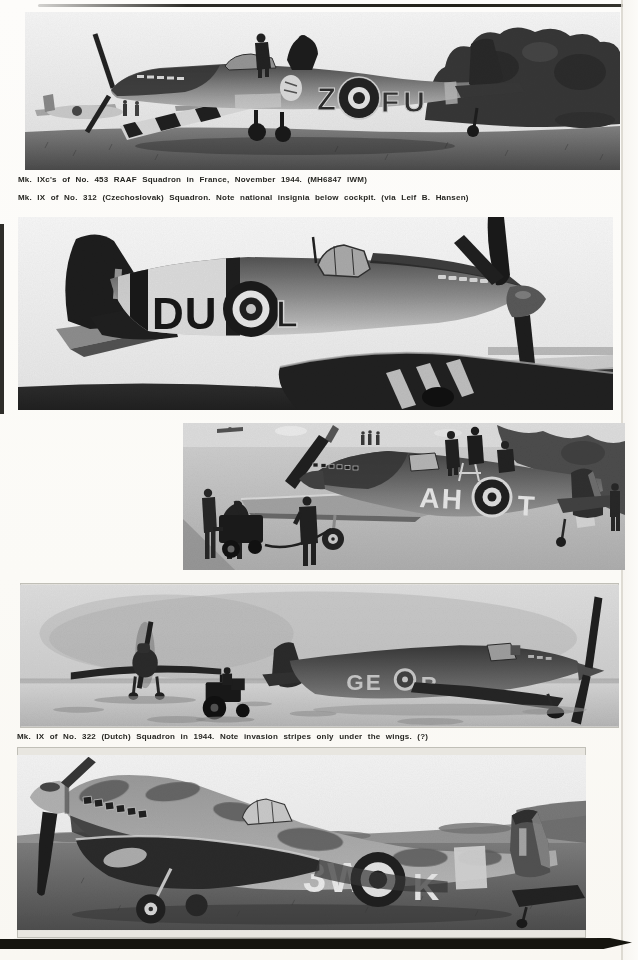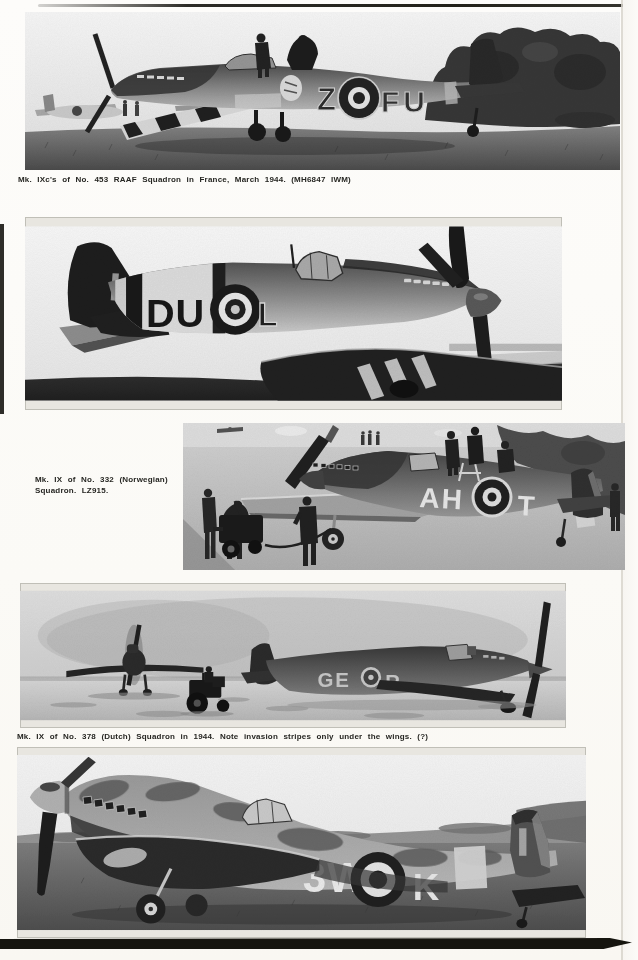--- a/index.html
+++ b/index.html
@@ -132,23 +132,24 @@
       </g>
       <text x="356" y="100" font-size="30" fill="#35332c" stroke="#cfccc3" stroke-width="1" letter-spacing="4">FU</text>
       <rect x="420" y="70" width="12" height="22" fill="#b7b4a9" opacity=".8" transform="rotate(-4 426 81)"></rect>
       <path d="M446,32 Q458,24 468,28 L478,66 Q470,78 452,78 L444,72 Z" fill="#2c2b24"></path>
       <path d="M430,74 L494,70 L500,80 L436,86 Z" fill="#3b3932"></path>
     </g>
     <rect width="595" height="158" filter="url(#p1n)" opacity=".13" style="mix-blend-mode:multiply"></rect>
   </svg>
   </figure>
 
-  <p class="caption" style="left:18px;top:174px">Mk. IXc's of No. 453 RAAF Squadron in France, March 1944. (MH6847 IWM)</p>
-
-  <figure class="photo" style="left:25px;top:217px;width:537px;height:193px">
+  <p class="caption" style="left:18px;top:174px">Mk. IXc's of No. 453 RAAF Squadron in France, November 1944. (MH6847 IWM)</p>
+  <p class="caption" style="left:18px;top:192px">Mk. IX of No. 312 (Czechoslovak) Squadron. Note national insignia below cockpit. (via Leif B. Hansen)</p>
+
+  <figure class="photo" style="left:18px;top:217px;width:595px;height:193px">
   <svg viewBox="0 0 595 193">
     <defs>
       <linearGradient id="p2sky" x1="0" y1="0" x2="0" y2="1">
             <stop offset="0" stop-color="#f4f3f0"></stop>
             <stop offset="1" stop-color="#e3e1db"></stop>
           </linearGradient>
       <linearGradient id="p2gr" x1="0" y1="0" x2="0" y2="1">
             <stop offset="0" stop-color="#3a382f"></stop>
             <stop offset="1" stop-color="#23221c"></stop>
           </linearGradient>
@@ -212,24 +213,20 @@
         <polygon points="368,156 382,152 398,188 384,192"></polygon>
         <polygon points="398,150 412,146 428,182 414,186"></polygon>
         <polygon points="428,146 442,142 456,176 444,180"></polygon>
       </g>
       <ellipse cx="420" cy="180" rx="16" ry="10" fill="#14130f"></ellipse>
     </g>
     <rect width="595" height="193" filter="url(#p2n)" opacity=".13" style="mix-blend-mode:multiply"></rect>
   </svg>
   </figure>
 
-  <p class="caption" style="left:35px;top:474px">
-    <span class="cap-line">Mk. IX of No. 332 (Norwegian)</span>
-    <span class="cap-line">Squadron. LZ915.</span>
-  </p>
 
   <figure class="photo" style="left:183px;top:423px;width:442px;height:147px">
   <svg viewBox="0 0 442 147">
     <defs>
       <linearGradient id="p3bg" x1="0" y1="0" x2="0" y2="1">
             <stop offset="0" stop-color="#d2d0ca"></stop>
             <stop offset="1" stop-color="#aeaca5"></stop>
           </linearGradient>
       <linearGradient id="p3fu" x1="0" y1="0" x2="0" y2="1">
             <stop offset="0" stop-color="#47453e"></stop>
@@ -350,21 +347,21 @@
         <circle cx="432" cy="64" r="3.8"></circle>
             <rect x="427" y="68" width="10" height="26"></rect>
         <rect x="428" y="94" width="4" height="14"></rect>
             <rect x="433" y="94" width="4" height="14"></rect>
       </g>
     </g>
     <rect width="442" height="147" filter="url(#p3n)" opacity=".13" style="mix-blend-mode:multiply"></rect>
   </svg>
   </figure>
 
-  <figure class="photo" style="left:20px;top:583px;width:546px;height:145px">
+  <figure class="photo" style="left:20px;top:583px;width:599px;height:145px">
   <svg viewBox="0 0 613 145">
     <defs>
       <linearGradient id="p4sky" x1="0" y1="0" x2="0" y2="1">
             <stop offset="0" stop-color="#dcdad5"></stop>
             <stop offset="1" stop-color="#c6c4bf"></stop>
           </linearGradient>
       <linearGradient id="p4sn" x1="0" y1="0" x2="0" y2="1">
             <stop offset="0" stop-color="#d5d3ce"></stop>
             <stop offset="1" stop-color="#b5b3ad"></stop>
           </linearGradient>
@@ -435,21 +432,21 @@
       <ellipse cx="548" cy="131" rx="9" ry="6" fill="#1c1b16"></ellipse>
       <path d="M570,80 L598,88 L572,98 Z" fill="#504e46"></path>
       <path d="M578,84 L588,12 L596,14 L586,86 Z" fill="#23221c"></path>
       <path d="M576,92 L564,140 L574,143 L584,94 Z" fill="#23221c"></path>
       <ellipse cx="440" cy="128" rx="140" ry="6" fill="#98968d" opacity=".55"></ellipse>
     </g>
     <rect width="613" height="145" filter="url(#p4n)" opacity=".12" style="mix-blend-mode:multiply"></rect>
   </svg>
   </figure>
 
-  <p class="caption" style="left:17px;top:731px">Mk. IX of No. 378 (Dutch) Squadron in 1944. Note invasion stripes only under the wings. (?)</p>
+  <p class="caption" style="left:17px;top:731px">Mk. IX of No. 322 (Dutch) Squadron in 1944. Note invasion stripes only under the wings. (?)</p>
 
   <figure class="photo" style="left:17px;top:747px;width:569px;height:191px">
   <svg viewBox="0 0 621 191">
     <defs>
       <linearGradient id="p5sky" x1="0" y1="0" x2="0" y2="1">
             <stop offset="0" stop-color="#f1f0ec"></stop>
             <stop offset="1" stop-color="#e3e1db"></stop>
           </linearGradient>
       <linearGradient id="p5gr" x1="0" y1="0" x2="0" y2="1">
             <stop offset="0" stop-color="#7f7c72"></stop>

